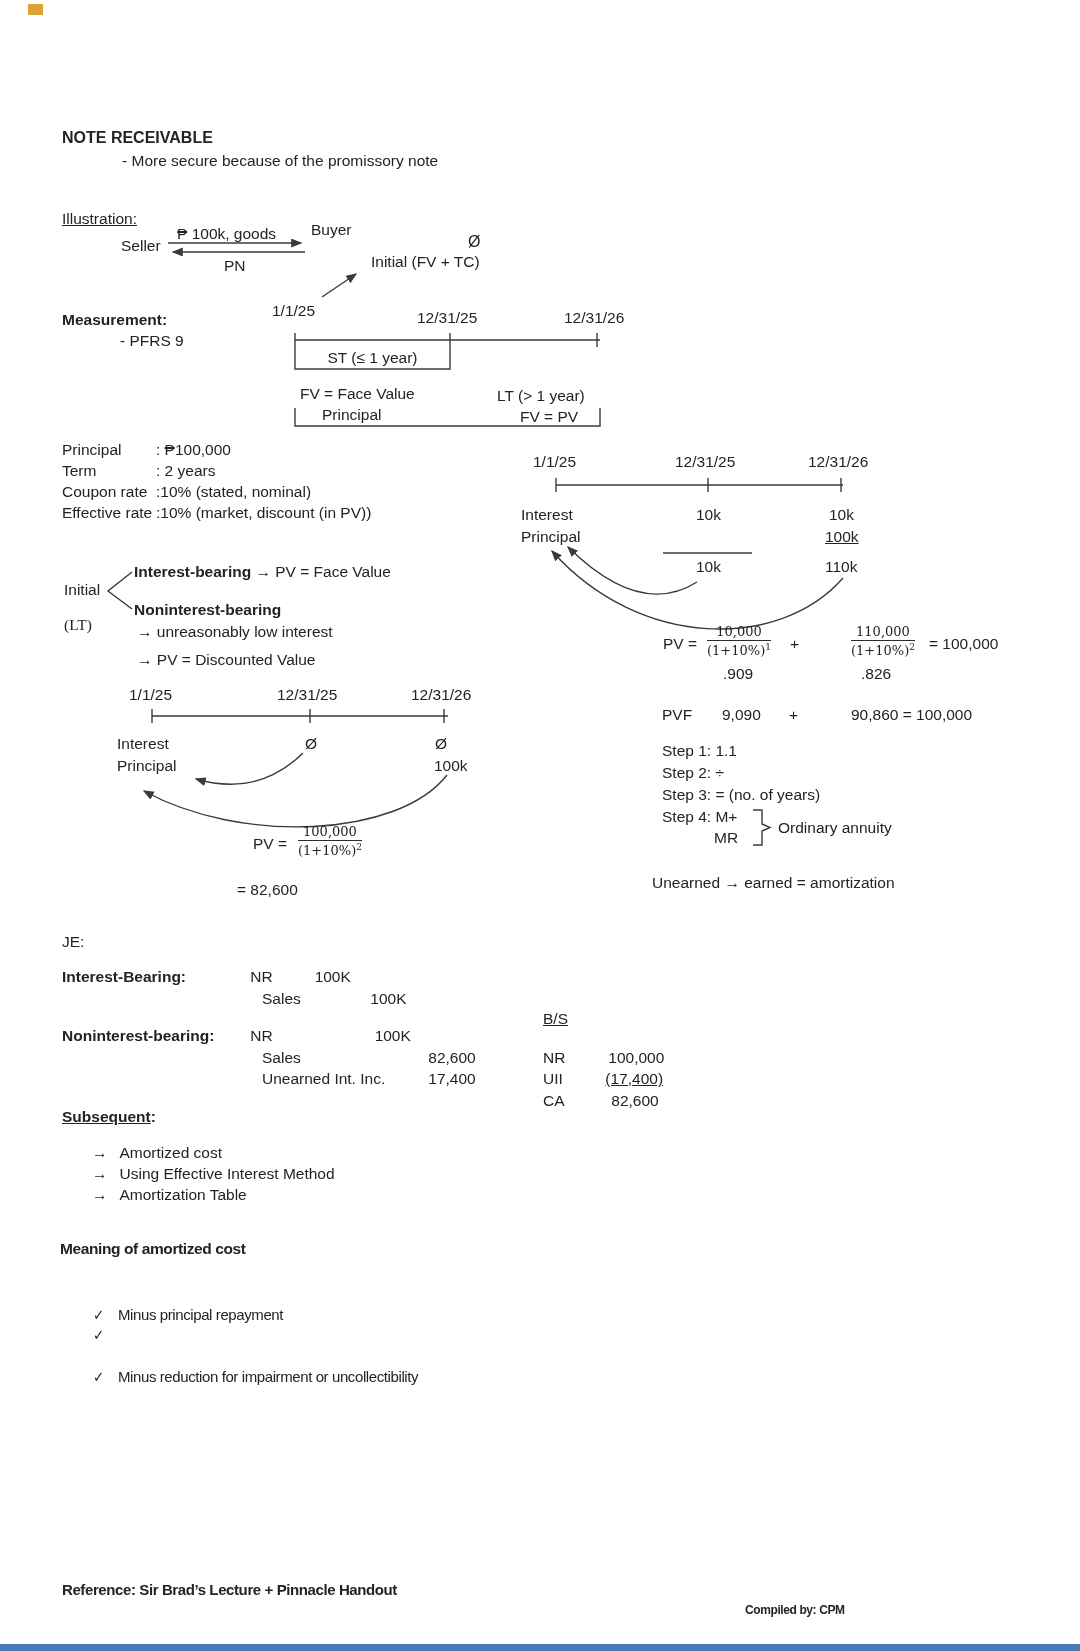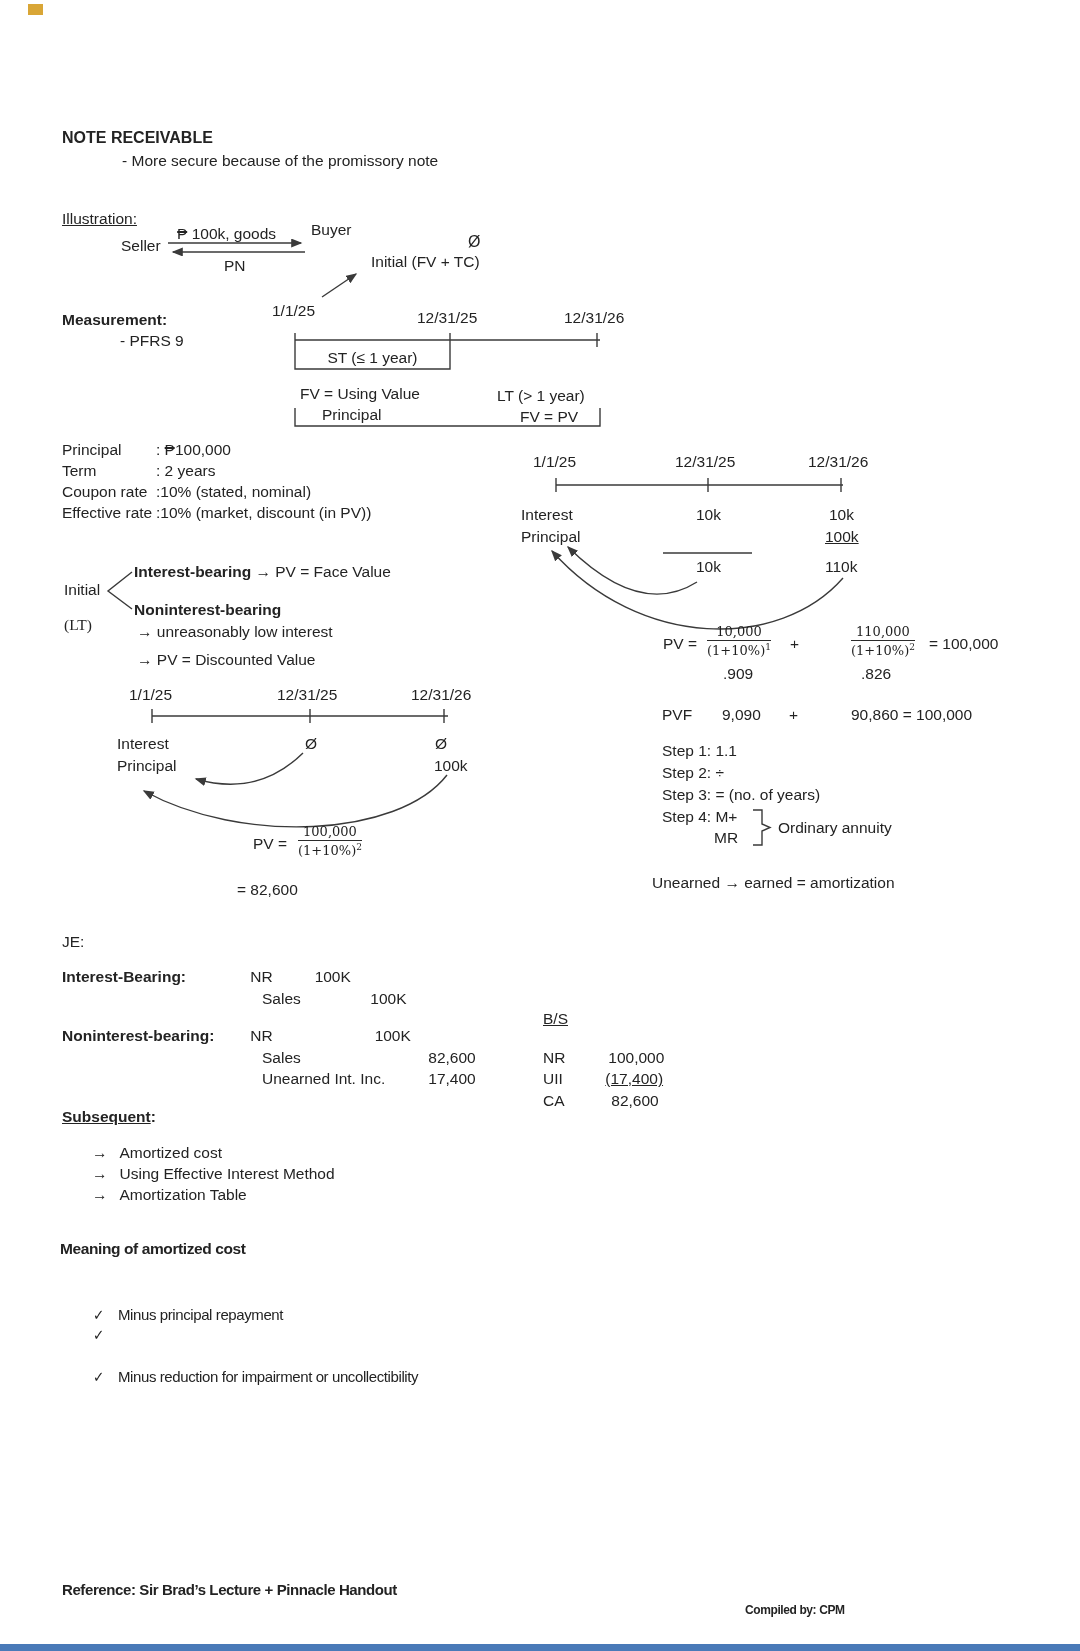--- a/index.html
+++ b/index.html
@@ -77,21 +77,21 @@
   <div class="t" style="left:224px;top:257px;">PN</div>
   <div class="t" style="left:468px;top:233px;font-size:16px;">Ø</div>
   <div class="t" style="left:371px;top:253px;">Initial (FV + TC)</div>
 
   <div class="t b" style="left:62px;top:311px;">Measurement:</div>
   <div class="t" style="left:120px;top:332px;">- PFRS 9</div>
   <div class="t" style="left:272px;top:302px;">1/1/25</div>
   <div class="t" style="left:417px;top:309px;">12/31/25</div>
   <div class="t" style="left:564px;top:309px;">12/31/26</div>
   <div class="t center" style="left:295px;top:349px;width:155px;">ST (≤ 1 year)</div>
-  <div class="t" style="left:300px;top:385px;">FV = Using Value</div>
+  <div class="t" style="left:300px;top:385px;">FV = Face Value</div>
   <div class="t" style="left:322px;top:406px;">Principal</div>
   <div class="t" style="left:497px;top:387px;">LT (&gt; 1 year)</div>
   <div class="t" style="left:520px;top:408px;">FV = PV</div>
 
   <div class="t" style="left:62px;top:441px;"><span style="display:inline-block;width:94px;">Principal</span><span>: ₱100,000</span></div>
   <div class="t" style="left:62px;top:462px;"><span style="display:inline-block;width:94px;">Term</span><span>: 2 years</span></div>
   <div class="t" style="left:62px;top:483px;"><span style="display:inline-block;width:94px;">Coupon rate</span><span>:10% (stated, nominal)</span></div>
   <div class="t" style="left:62px;top:504px;"><span style="display:inline-block;width:94px;">Effective rate</span><span>:10% (market, discount (in PV))</span></div>
 
   <div class="t" style="left:533px;top:453px;">1/1/25</div>

